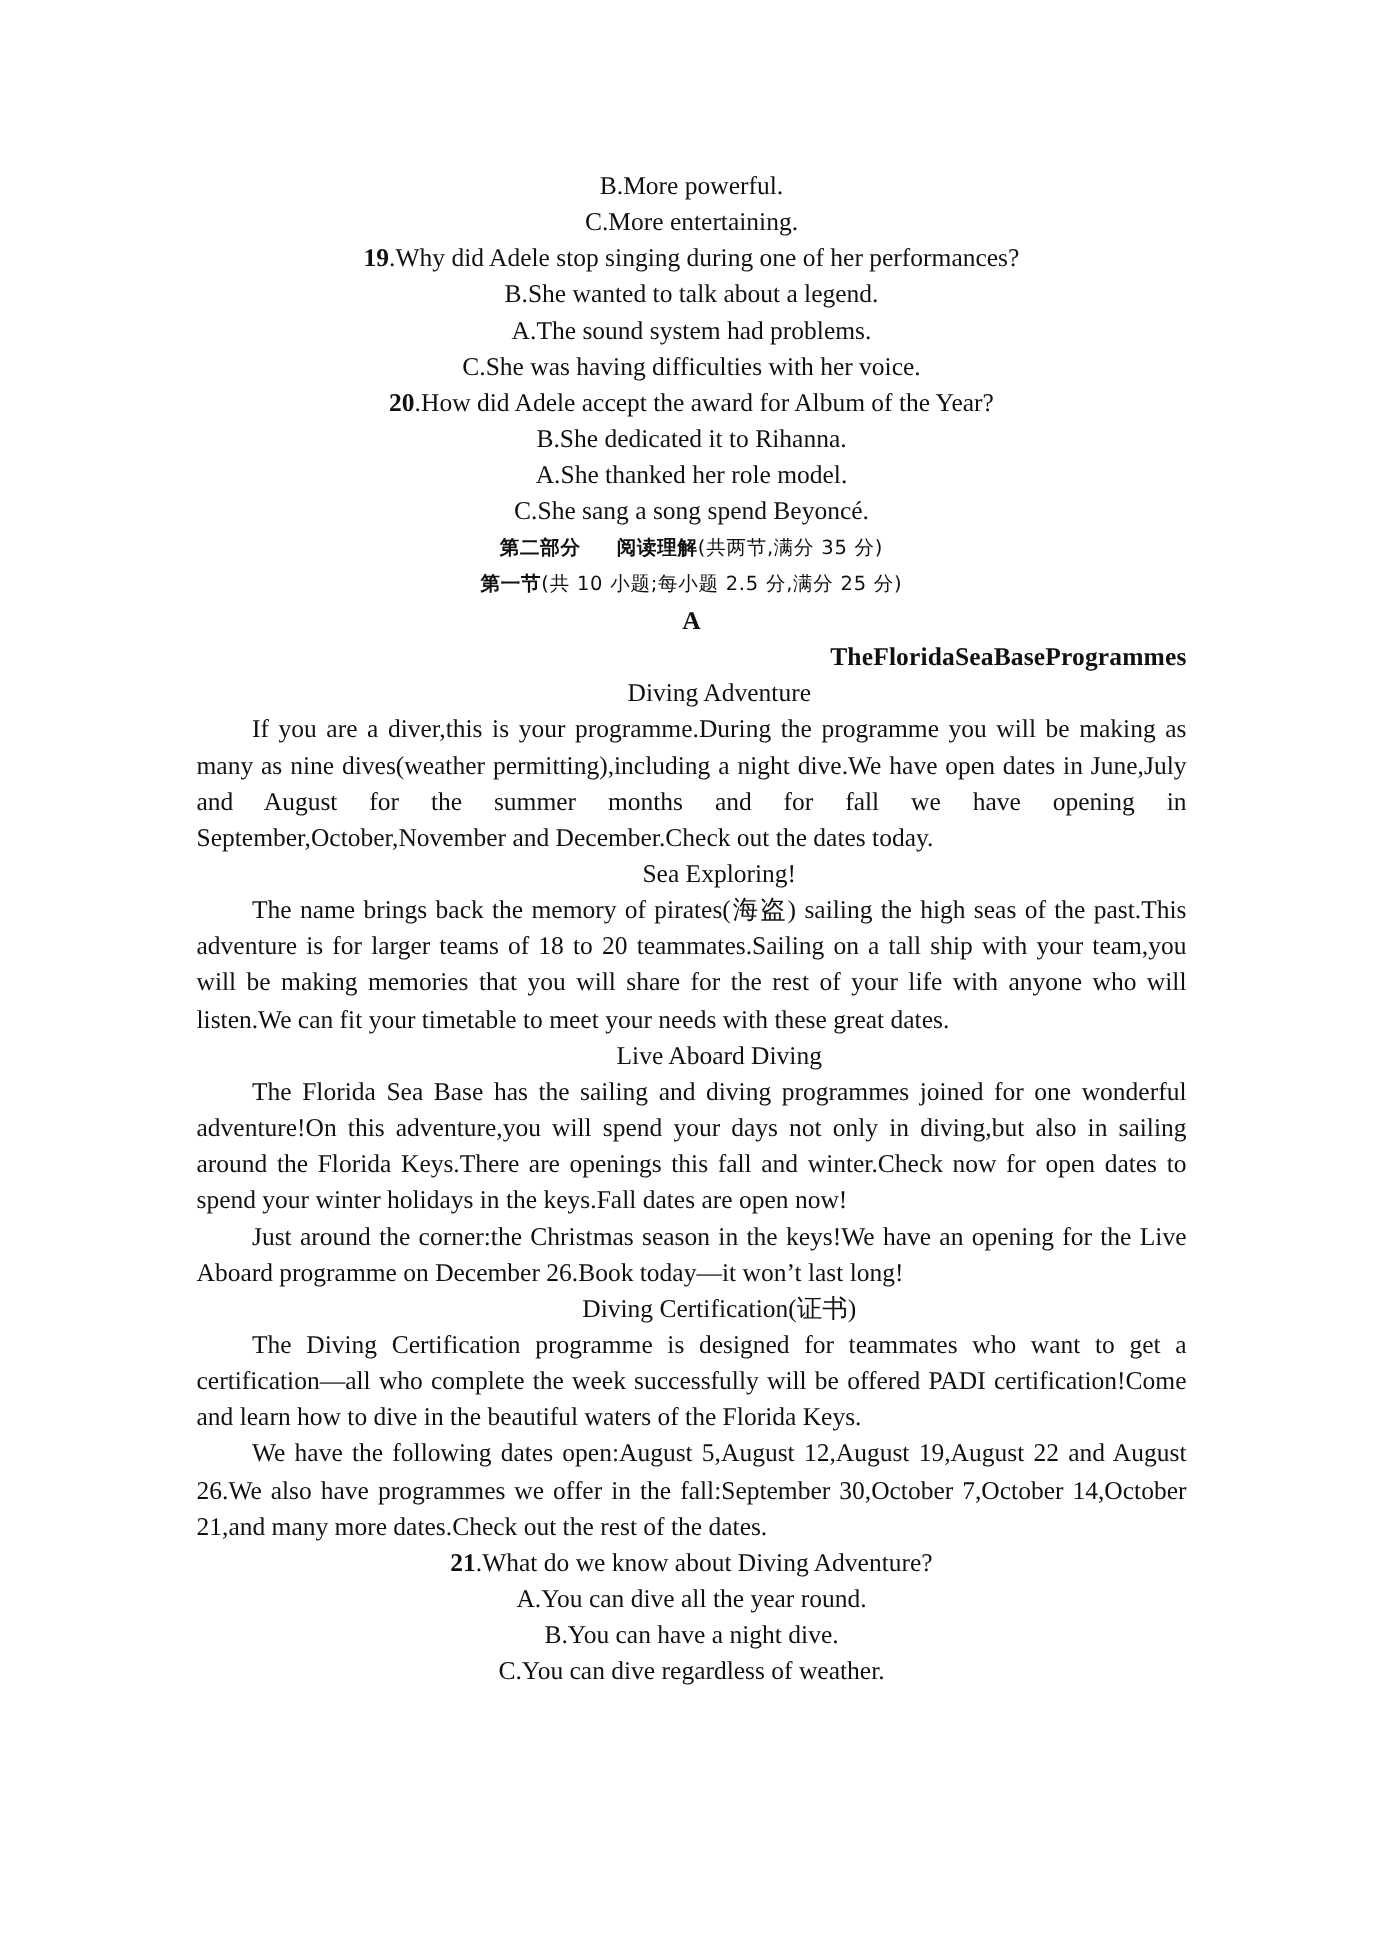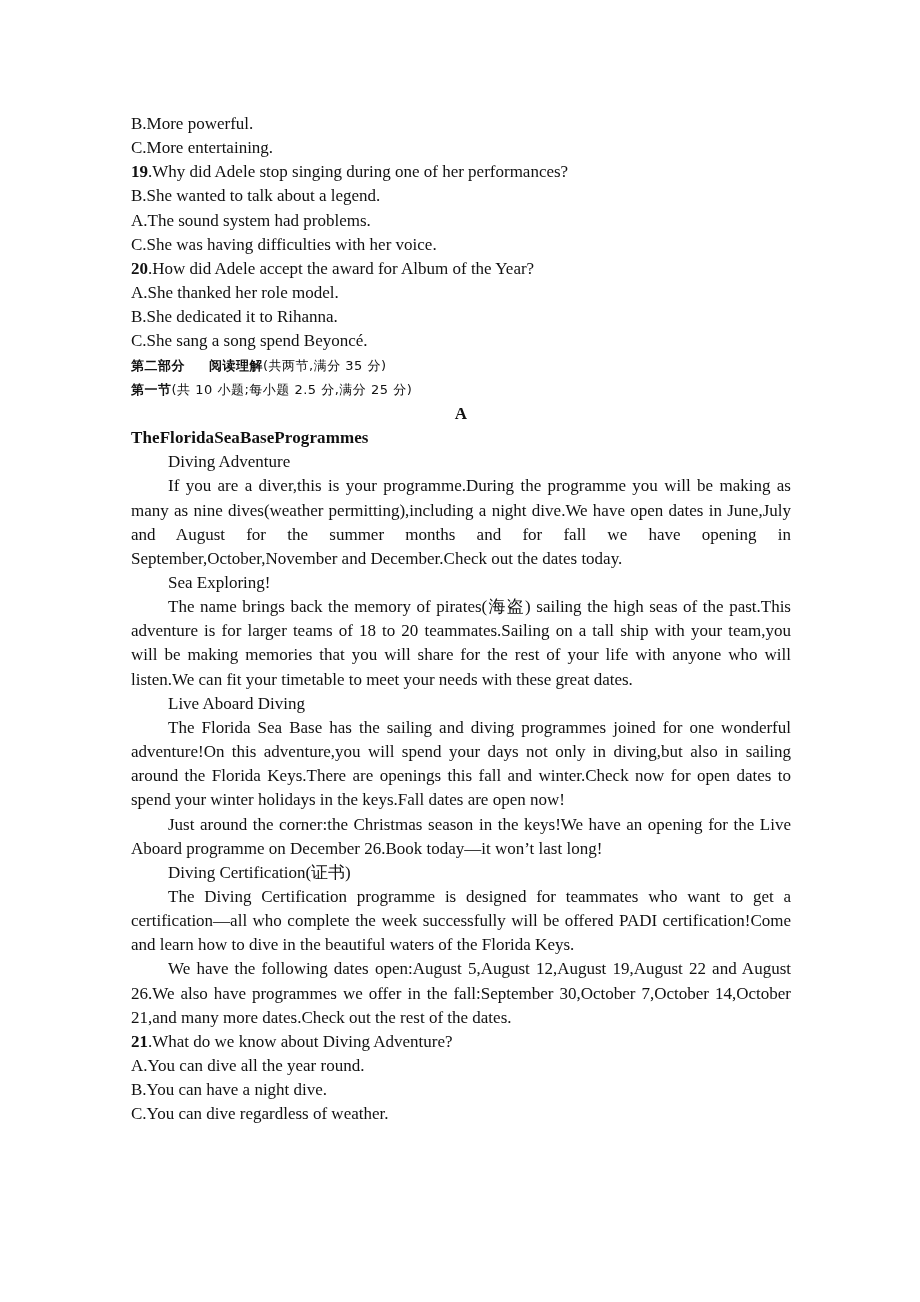--- a/index.html
+++ b/index.html
@@ -19,20 +19,21 @@
       position: absolute;
       left: 131px;
       top: 112px;
       width: 660px;
       font-size: 17px;
       line-height: 24.15px;
     }
     .line {
       white-space: nowrap;
       display: block;
+      text-align: center;
     }
     .para {
       text-align: justify;
       text-align-last: left;
       white-space: normal;
       font-family: Liberation Serif, serif;
     }
     .indent {
       text-indent: 37px;
     }
@@ -49,21 +50,21 @@
       letter-spacing: 0.5px;
     }
     .section-heading .strong {
       font-weight: bold;
     }
     .center {
       text-align: center;
       font-weight: bold;
     }
     .title {
-      text-align: left;
+      text-align: right;
       font-weight: bold;
       letter-spacing: 0.1px;
     }
     .gap {
       display: inline-block;
       width: 24px;
     }
   </style>
 </head>
 <body>
@@ -77,22 +78,22 @@
 
   <div>
     <div class="line"><span class="qnum">19</span><span>.Why did Adele stop singing during one of her performances?</span></div>
     <div class="line"><span>B</span>.<span>She wanted to talk about a legend.</span></div>
     <div class="line"><span>A</span>.<span>The sound system had problems.</span></div>
     <div class="line"><span>C</span>.<span>She was having difficulties with her voice.</span></div>
   </div>
 
   <div>
     <div class="line"><span class="qnum">20</span><span>.How did Adele accept the award for Album of the Year?</span></div>
+    <div class="line"><span>B</span>.<span>She dedicated it to Rihanna.</span></div>
     <div class="line"><span>A</span>.<span>She thanked her role model.</span></div>
-    <div class="line"><span>B</span>.<span>She dedicated it to Rihanna.</span></div>
     <div class="line"><span>C</span>.<span>She sang a song spend Beyoncé.</span></div>
   </div>
 
   <div class="line section-heading">
     <span class="strong">第二部分</span><span class="gap"></span><span class="strong">阅读理解</span><span>(共两节,满分 35 分)</span>
   </div>
 
   <div class="line section-heading">
     <span class="strong">第一节</span><span>(共 10 小题;每小题 2.5 分,满分 25 分)</span>
   </div>

